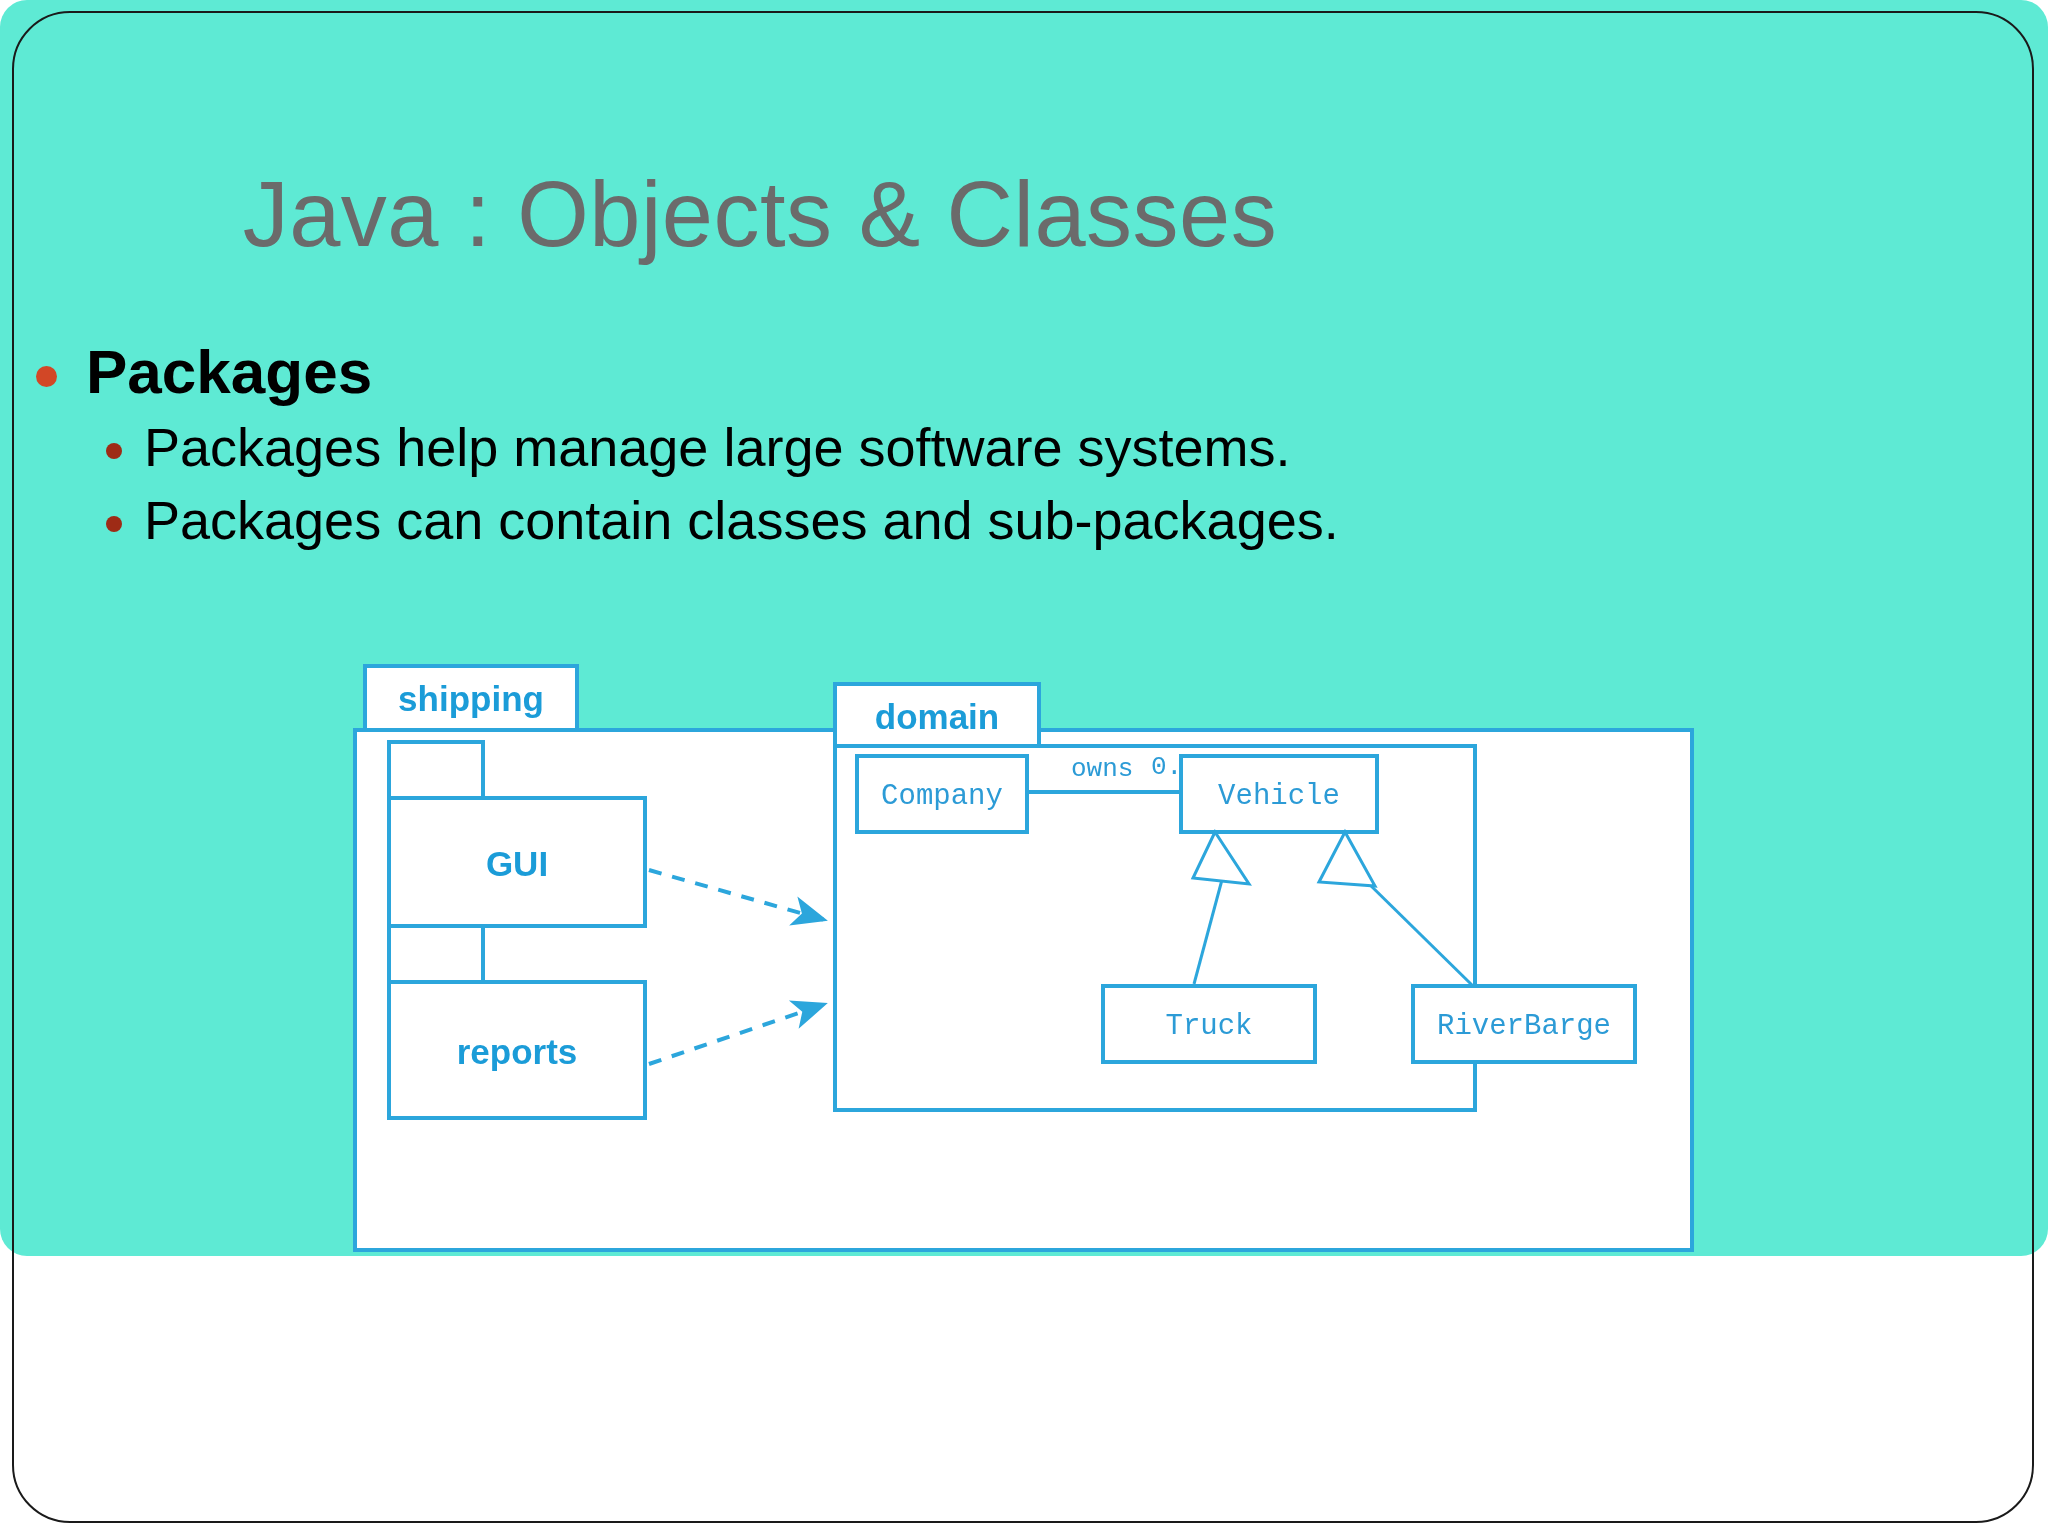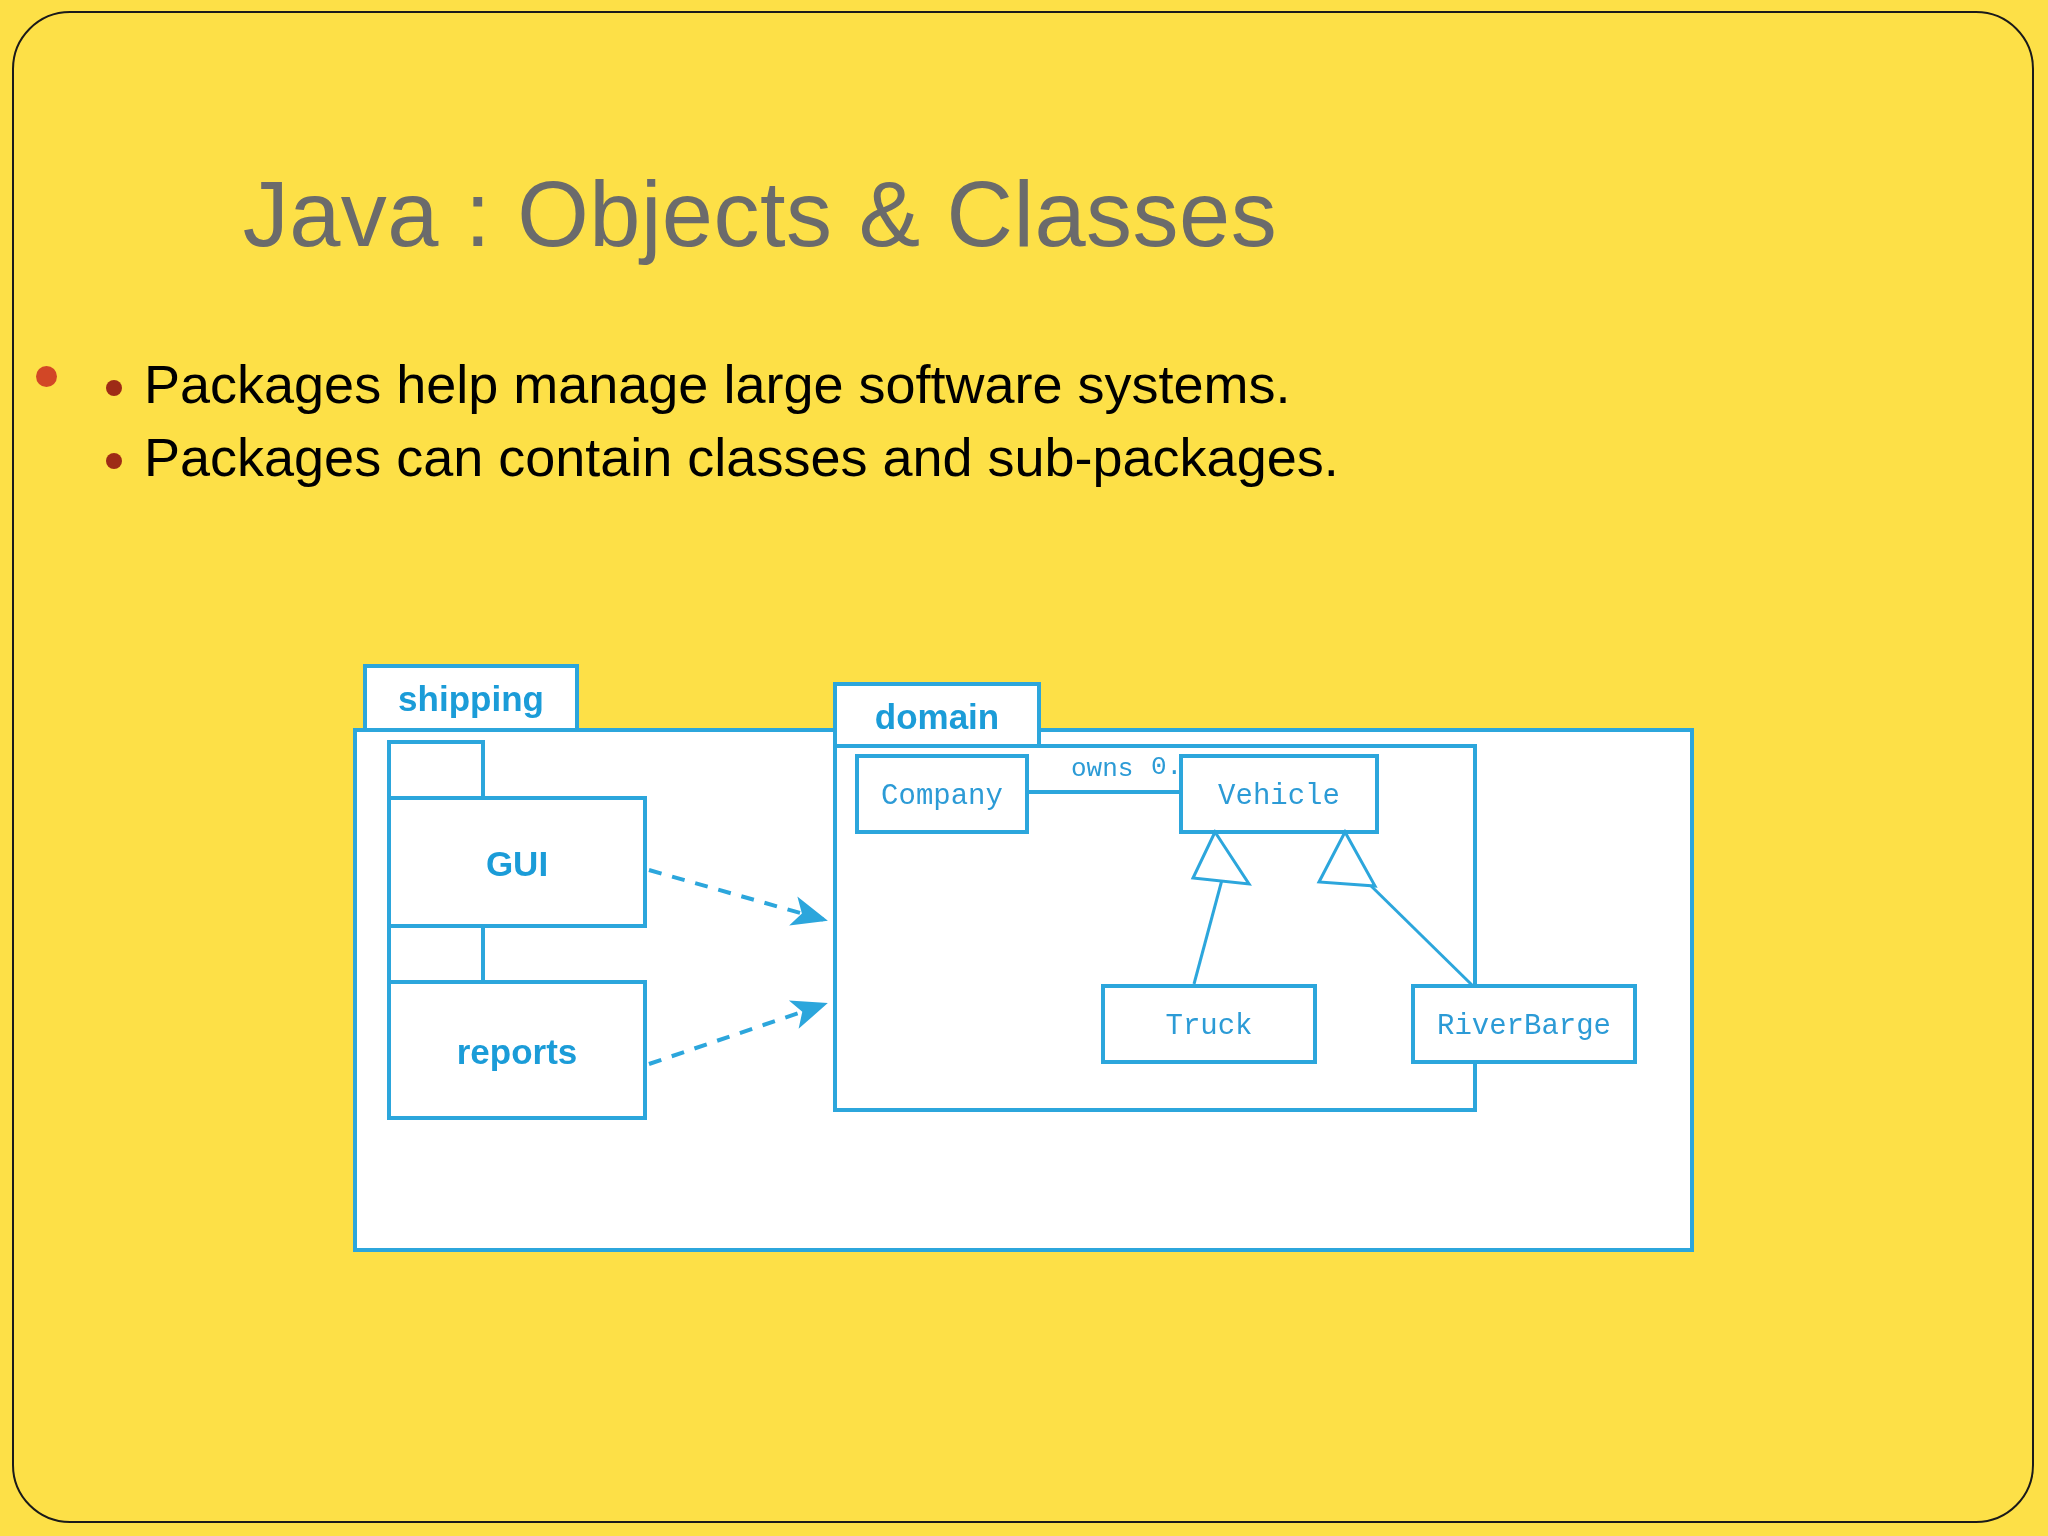--- a/index.html
+++ b/index.html
@@ -10,23 +10,24 @@
   }
   body {
     width: 2048px;
     height: 1536px;
     font-family: "Liberation Sans", sans-serif;
     overflow: hidden;
   }
   #slide {
     position: relative;
     width: 2048px;
-    height: 1536px;
-    background: #fde047;
+    height: 1256px;
+    background: #5eead4;
     box-sizing: border-box;
+    border-radius: 27px;
   }
   
   #slide-frame {
     position: absolute;
     left: 12px;
     top: 11px;
     width: 2022px;
     height: 1512px;
     border: 2px solid #1a1a1a;
     border-radius: 58px;
@@ -122,20 +123,21 @@
 <div id="slide">
 
   <div id="slide-frame"></div>
 
   <div id="title">Java : Objects &amp; Classes</div>
 
   <div id="bullets">
 
     <div class="l1">
       <span class="dot"></span>
+      <span>Packages</span>
     </div>
 
     <div class="l2">
       <span class="dot"></span>
       <span>Packages help manage large software systems.</span>
     </div>
 
     <div class="l2">
       <span class="dot"></span>
       <span>Packages can contain classes and sub-packages.</span>

